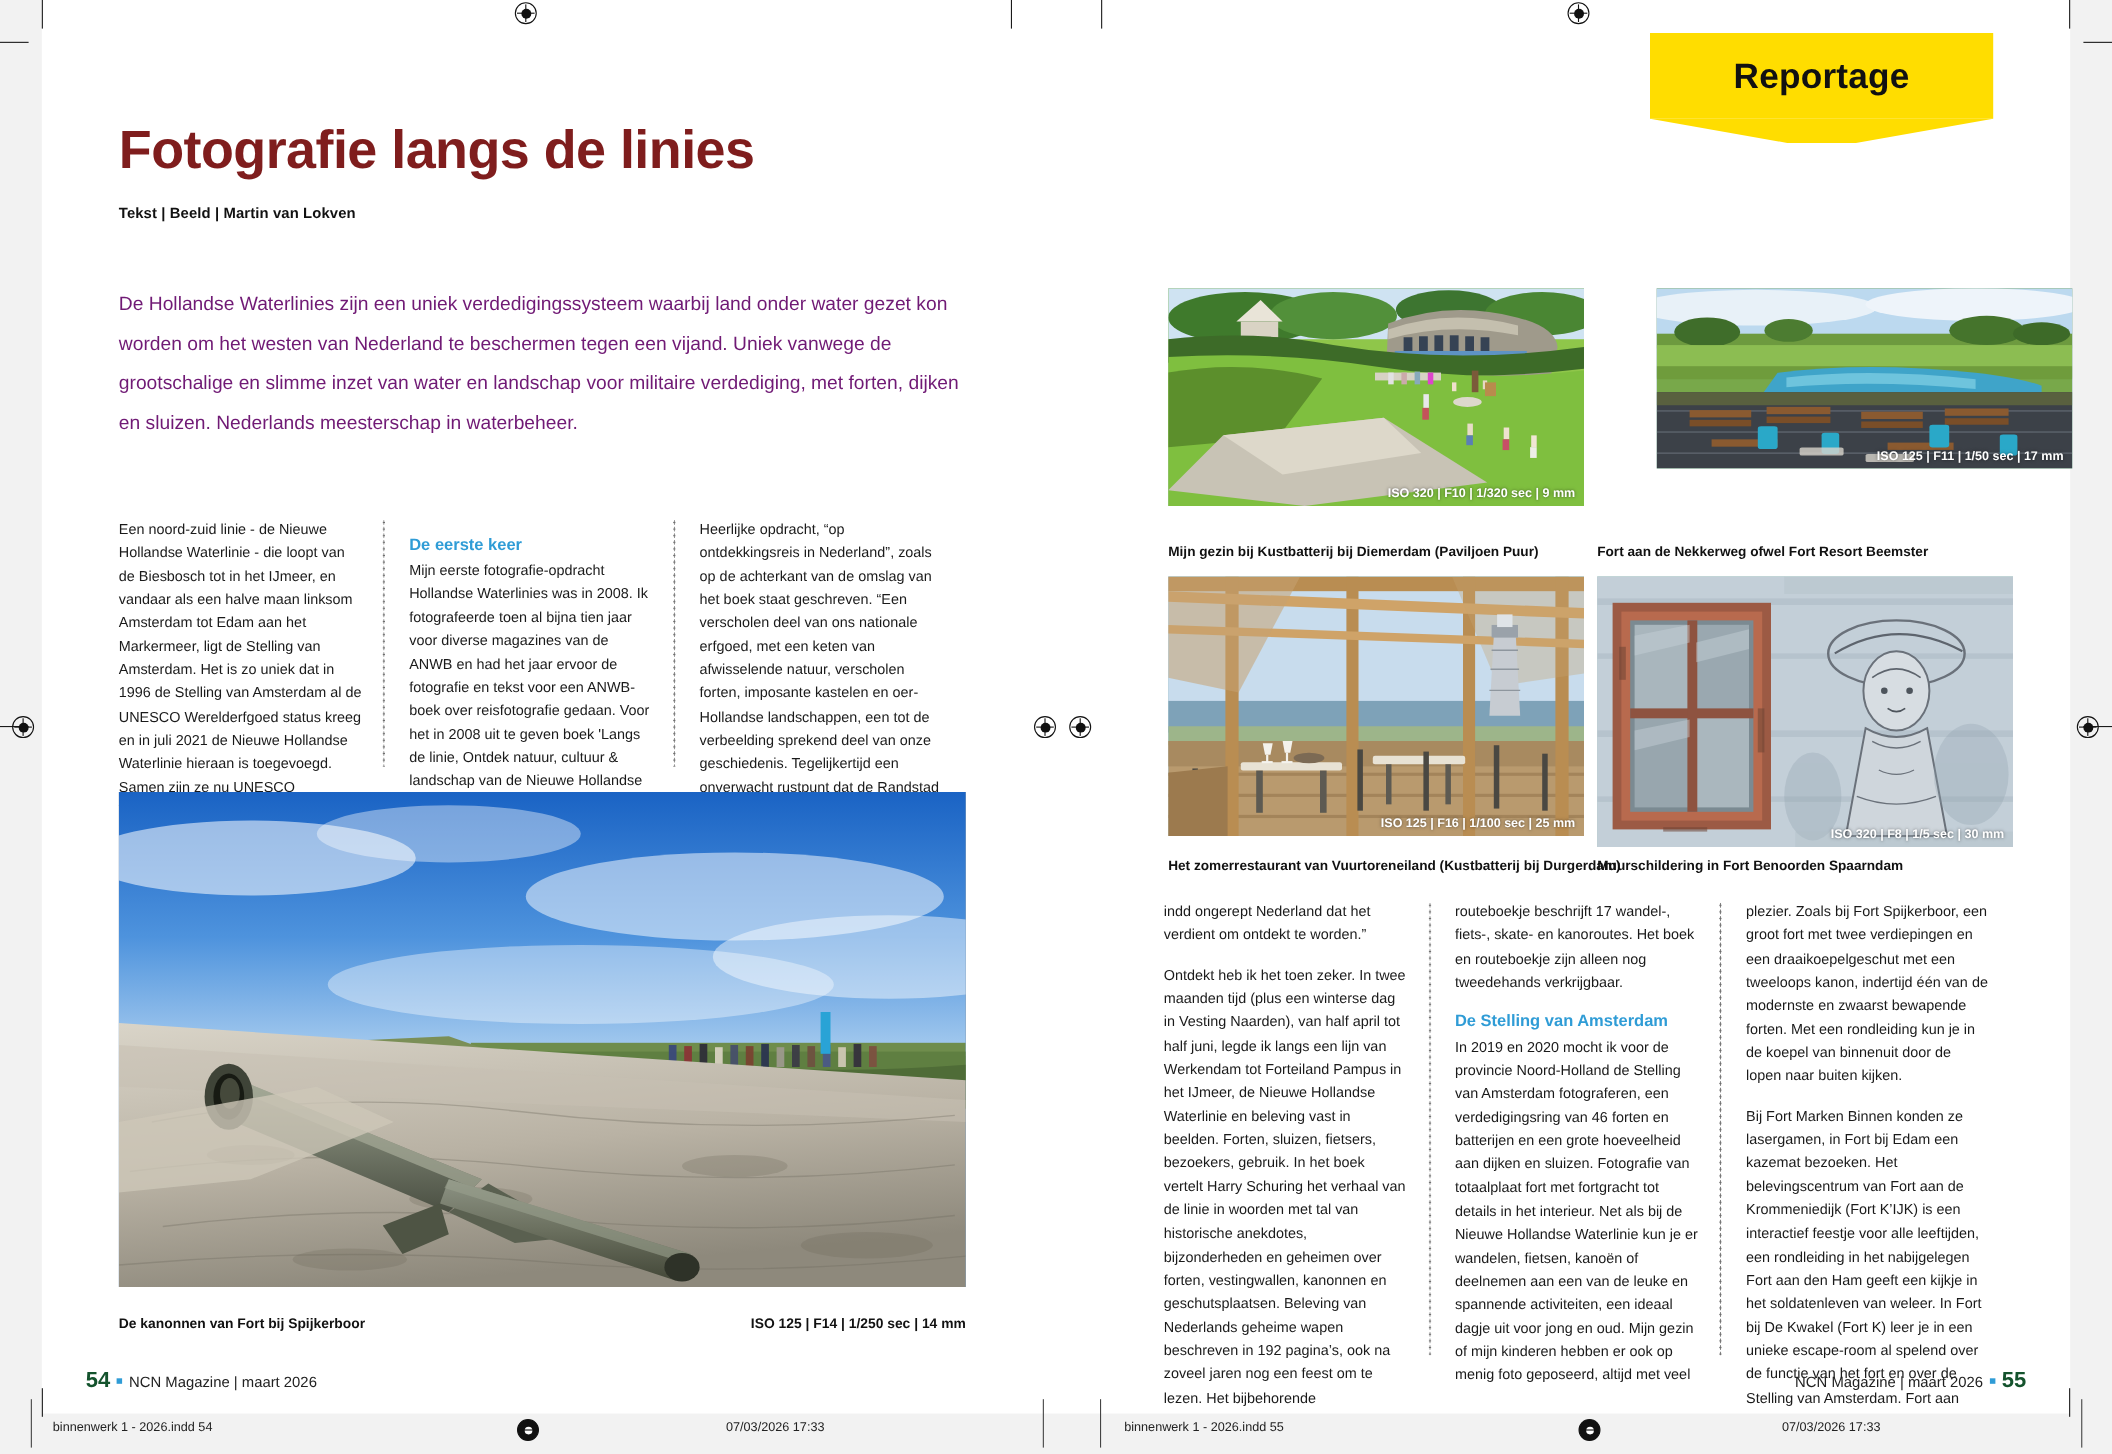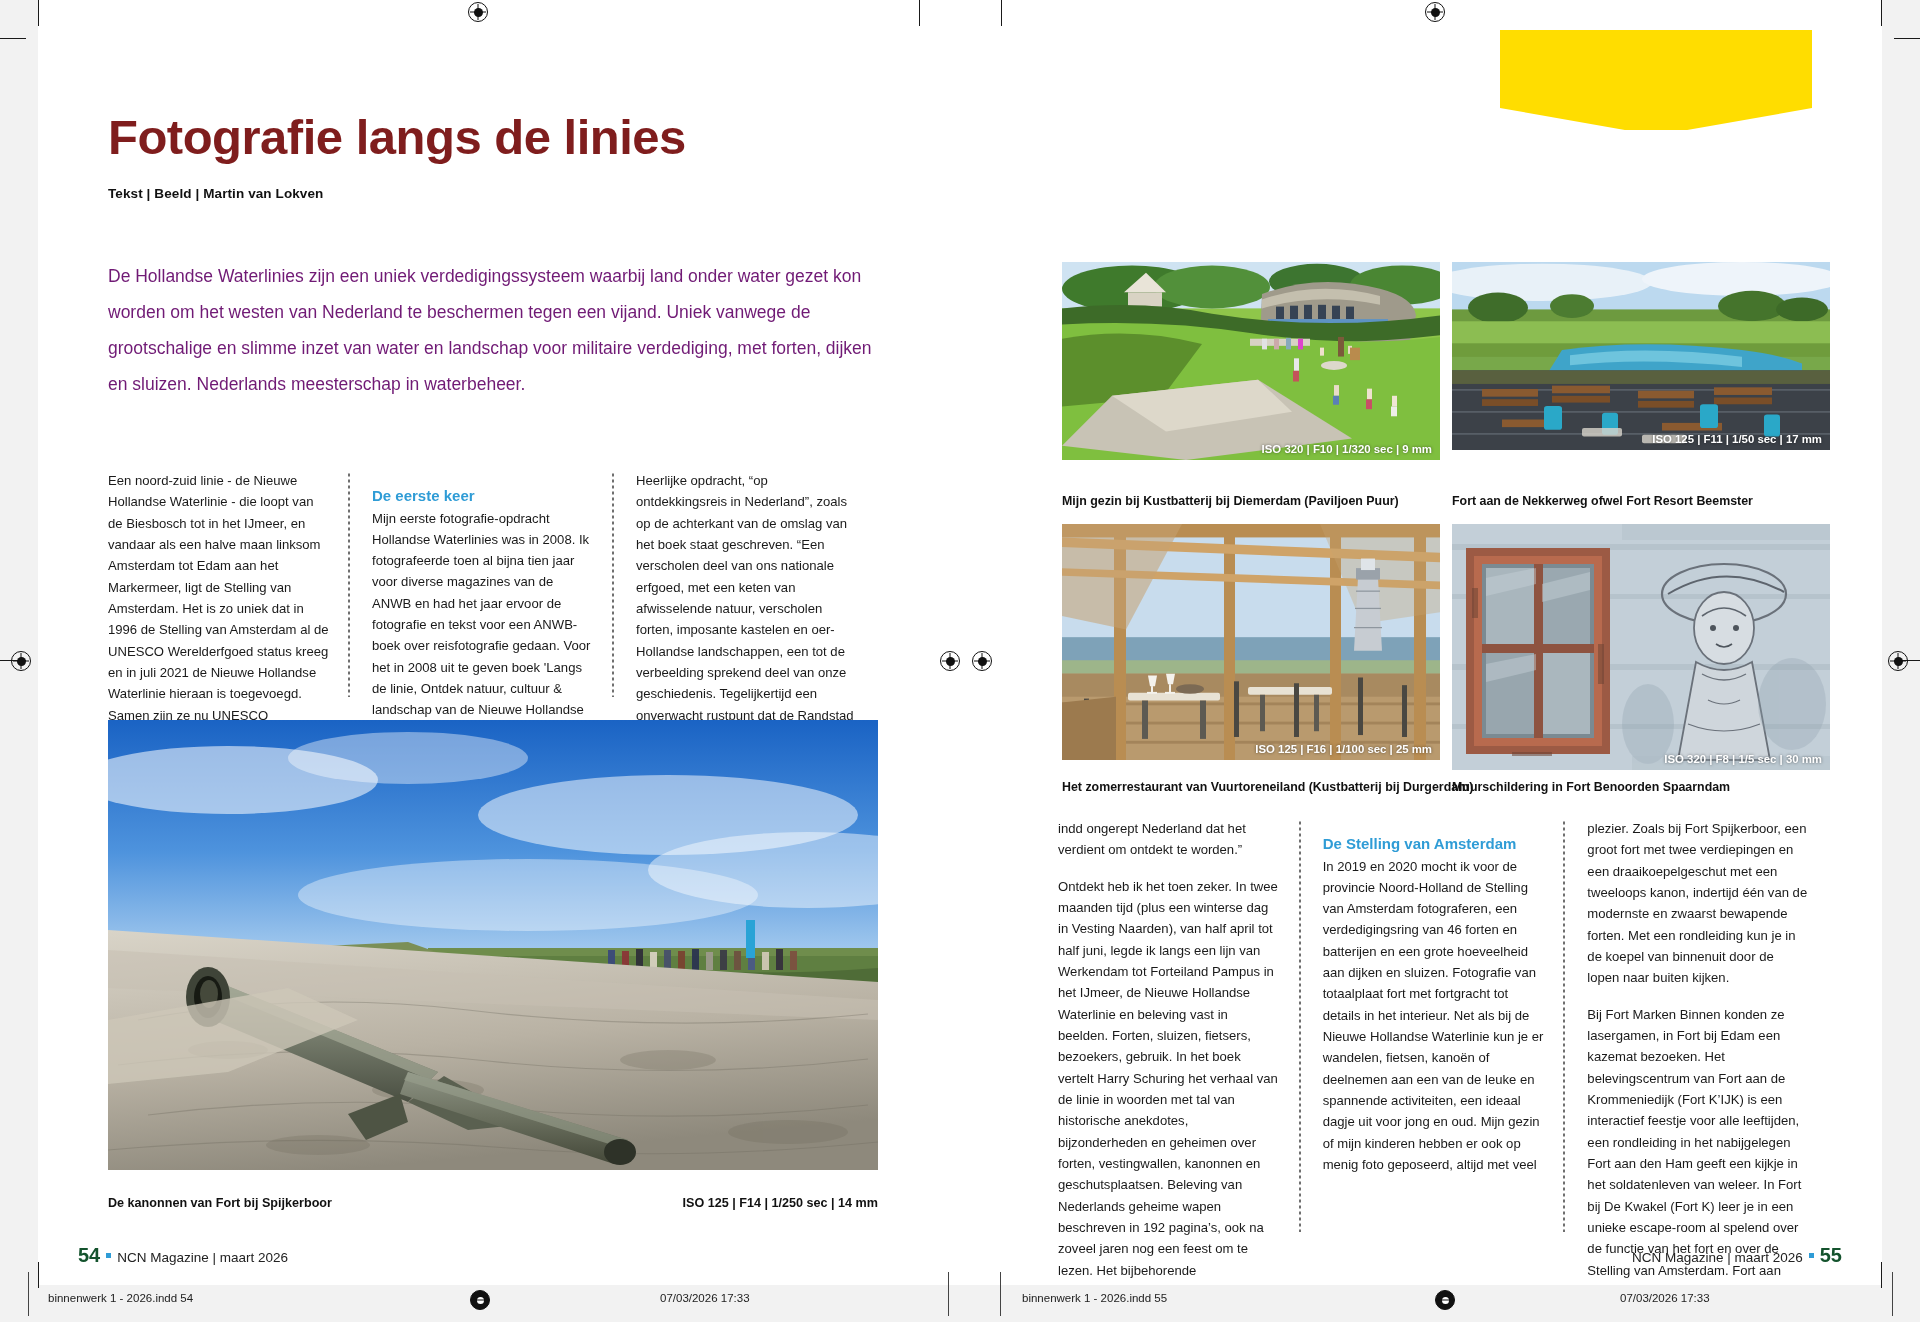--- a/index.html
+++ b/index.html
@@ -169,20 +169,21 @@
     </div>
   <div class="reg" style="left:972px;top:651px;">
       <span class="dot"></span>
     </div>
   <div class="reg" style="left:1888px;top:651px;">
       <span class="dot"></span>
     </div>
 
   <div class="badge"></div>
   <div class="badge-notch"></div>
+  <div class="badge-label">Reportage</div>
 
   <div class="headline">Fotografie langs de linies</div>
   <div class="byline">Tekst | Beeld | Martin van Lokven</div>
   <div class="intro">De Hollandse Waterlinies zijn een uniek verdedigingssysteem waarbij land onder water gezet kon worden om het westen van Nederland te beschermen tegen een vijand. Uniek vanwege de grootschalige en slimme inzet van water en landschap voor militaire verdediging, met forten, dijken en sluizen. Nederlands meesterschap in waterbeheer.</div>
 
   <div class="lcols">
     <div class="lcol">
       <div class="body-txt">
           <p>Een noord-zuid linie - de Nieuwe Hollandse Waterlinie - die loopt van de Biesbosch tot in het IJmeer, en vandaar als een halve maan linksom Amsterdam tot Edam aan het Markermeer, ligt de Stelling van Amsterdam. Het is zo uniek dat in 1996 de Stelling van Amsterdam al de UNESCO Werelderfgoed status kreeg en in juli 2021 de Nieuwe Hollandse Waterlinie hieraan is toegevoegd. Samen zijn ze nu UNESCO Werelderfgoed Hollandse Waterlinies.</p>
         </div>
@@ -337,21 +338,21 @@
         <rect x="258" y="96" width="4" height="9" fill="#f0e0cc"></rect>
         <rect x="286" y="94" width="4" height="9" fill="#e6d8c4"></rect>
       </g>
       <rect x="276" y="84" width="6" height="22" fill="#7b5a3a"></rect>
       <rect x="288" y="96" width="10" height="14" fill="#b98b4d"></rect>
     </svg>
     <span class="exif">ISO 320 | F10 | 1/320 sec | 9 mm</span>
   </div>
   <div class="ph-cap" style="left:1062px;top:494px;">Mijn gezin bij Kustbatterij bij Diemerdam (Paviljoen Puur)</div>
 
-  <div class="ph" style="left:1452px;top:262px;width:378px;height:188px;">
+  <div class="ph" style="left:1506px;top:262px;width:378px;height:164px;">
     <svg viewBox="0 0 378 222" preserveAspectRatio="none">
       <rect width="378" height="222" fill="#78a84a"></rect>
       <rect width="378" height="60" fill="#bcd9ef"></rect>
       <ellipse cx="90" cy="24" rx="110" ry="22" fill="#e8f1f8"></ellipse>
       <ellipse cx="290" cy="20" rx="100" ry="20" fill="#eef4fa"></ellipse>
       <rect y="56" width="378" height="18" fill="#6d9a3f"></rect>
       <ellipse cx="46" cy="54" rx="30" ry="18" fill="#3f6d2a"></ellipse>
       <ellipse cx="120" cy="52" rx="22" ry="14" fill="#4c7c31"></ellipse>
       <ellipse cx="300" cy="52" rx="34" ry="18" fill="#45742c"></ellipse>
       <ellipse cx="350" cy="56" rx="26" ry="14" fill="#3d6a28"></ellipse>
@@ -521,20 +522,21 @@
   <div class="rcols">
     <div class="rcol">
       <div class="body-txt">
         <p>indd ongerept Nederland dat het verdient om ontdekt te worden.”</p>
         <p>Ontdekt heb ik het toen zeker. In twee maanden tijd (plus een winterse dag in Vesting Naarden), van half april tot half juni, legde ik langs een lijn van Werkendam tot Forteiland Pampus in het IJmeer, de Nieuwe Hollandse Waterlinie en beleving vast in beelden. Forten, sluizen, fietsers, bezoekers, gebruik. In het boek vertelt Harry Schuring het verhaal van de linie in woorden met tal van historische anekdotes, bijzonderheden en geheimen over forten, vestingwallen, kanonnen en geschutsplaatsen. Beleving van Nederlands geheime wapen beschreven in 192 pagina’s, ook na zoveel jaren nog een feest om te lezen. Het bijbehorende</p>
       </div>
       <div class="dotrule" style="right:0;"></div>
     </div>
     <div class="rcol">
       <div class="body-txt">
+        <p>routeboekje beschrijft 17 wandel-, fiets-, skate- en kanoroutes. Het boek en routeboekje zijn alleen nog tweedehands verkrijgbaar.</p>
         <div class="sub-head">De Stelling van Amsterdam</div>
         <p>In 2019 en 2020 mocht ik voor de provincie Noord-Holland de Stelling van Amsterdam fotograferen, een verdedigingsring van 46 forten en batterijen en een grote hoeveelheid aan dijken en sluizen. Fotografie van totaalplaat fort met fortgracht tot details in het interieur. Net als bij de Nieuwe Hollandse Waterlinie kun je er wandelen, fietsen, kanoën of deelnemen aan een van de leuke en spannende activiteiten, een ideaal dagje uit voor jong en oud. Mijn gezin of mijn kinderen hebben er ook op menig foto geposeerd, altijd met veel</p>
       </div>
       <div class="dotrule" style="right:0;"></div>
     </div>
     <div class="rcol">
       <div class="body-txt">
         <p>plezier. Zoals bij Fort Spijkerboor, een groot fort met twee verdiepingen en een draaikoepelgeschut met een tweeloops kanon, indertijd één van de modernste en zwaarst bewapende forten. Met een rondleiding kun je in de koepel van binnenuit door de lopen naar buiten kijken.</p>
         <p>Bij Fort Marken Binnen konden ze lasergamen, in Fort bij Edam een kazemat bezoeken. Het belevingscentrum van Fort aan de Krommeniedijk (Fort K’IJK) is een interactief feestje voor alle leeftijden, een rondleiding in het nabijgelegen Fort aan den Ham geeft een kijkje in het soldatenleven van weleer. In Fort bij De Kwakel (Fort K) leer je in een unieke escape-room al spelend over de functie van het fort en over de Stelling van Amsterdam. Fort aan</p>
       </div>

